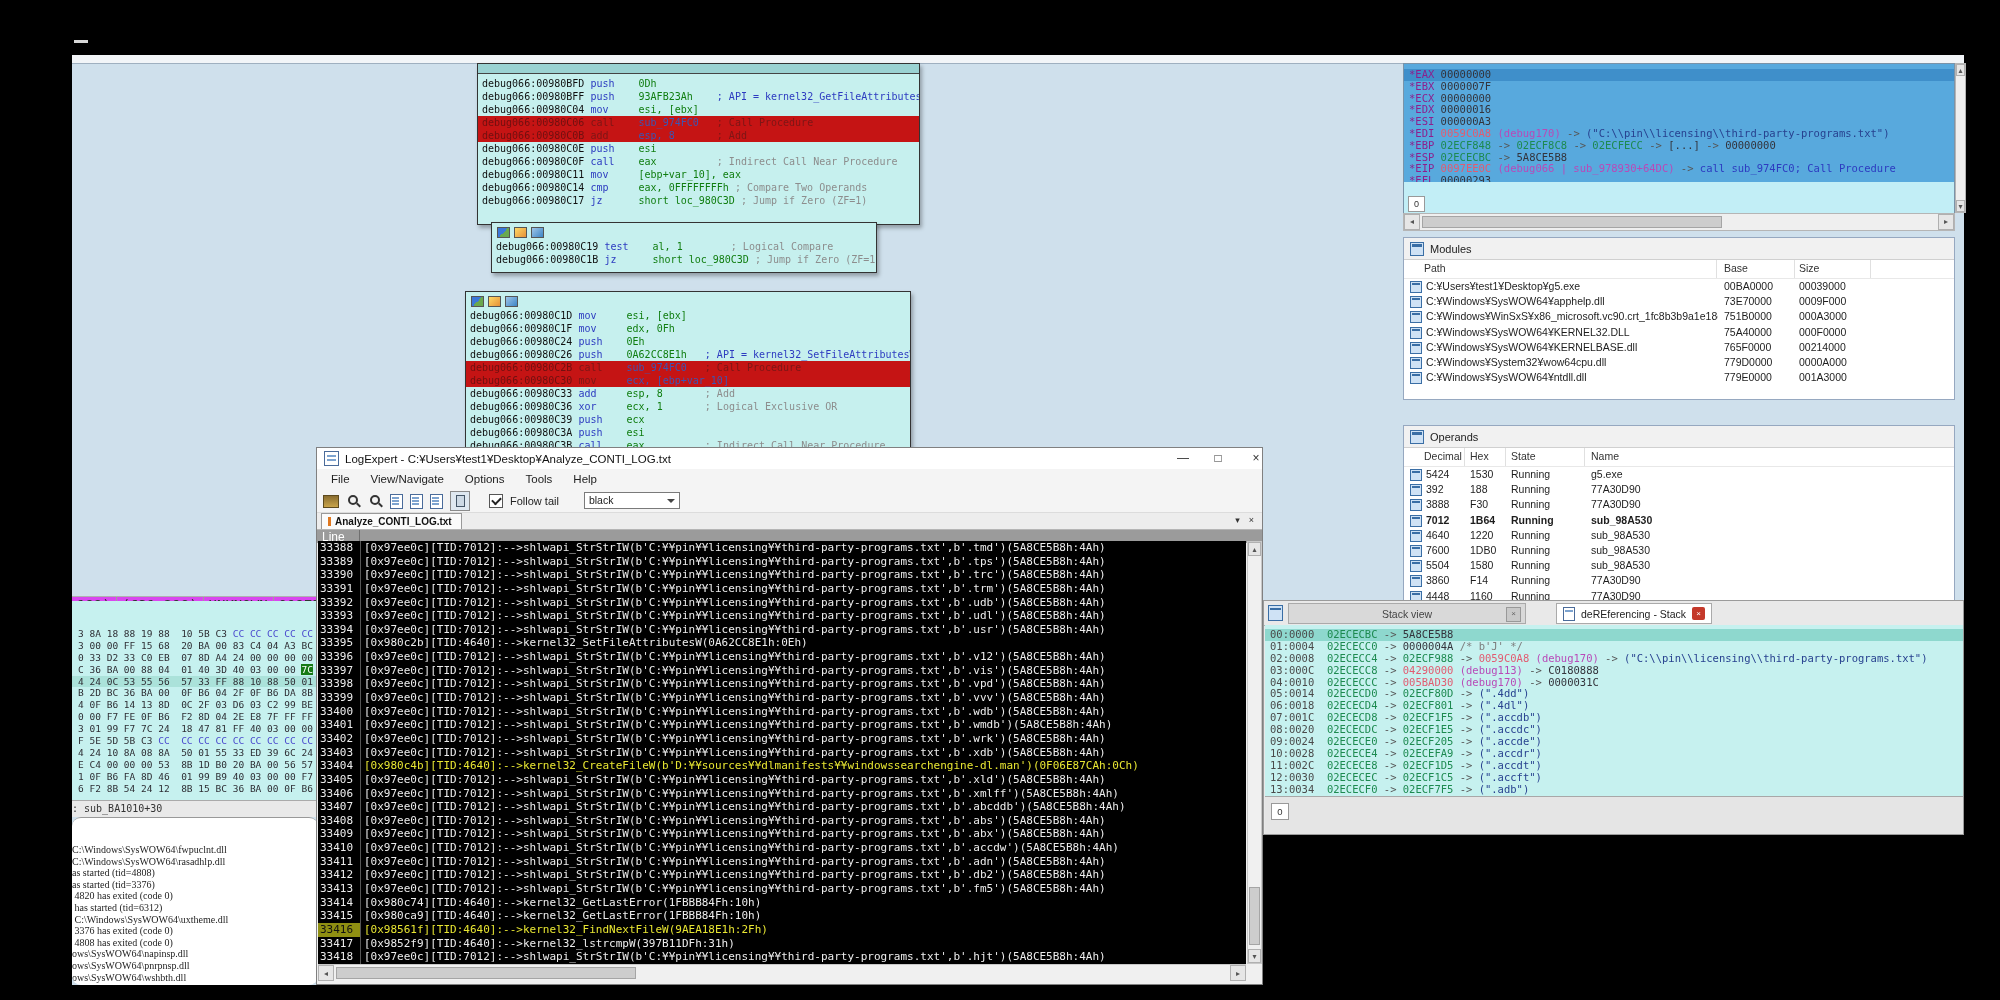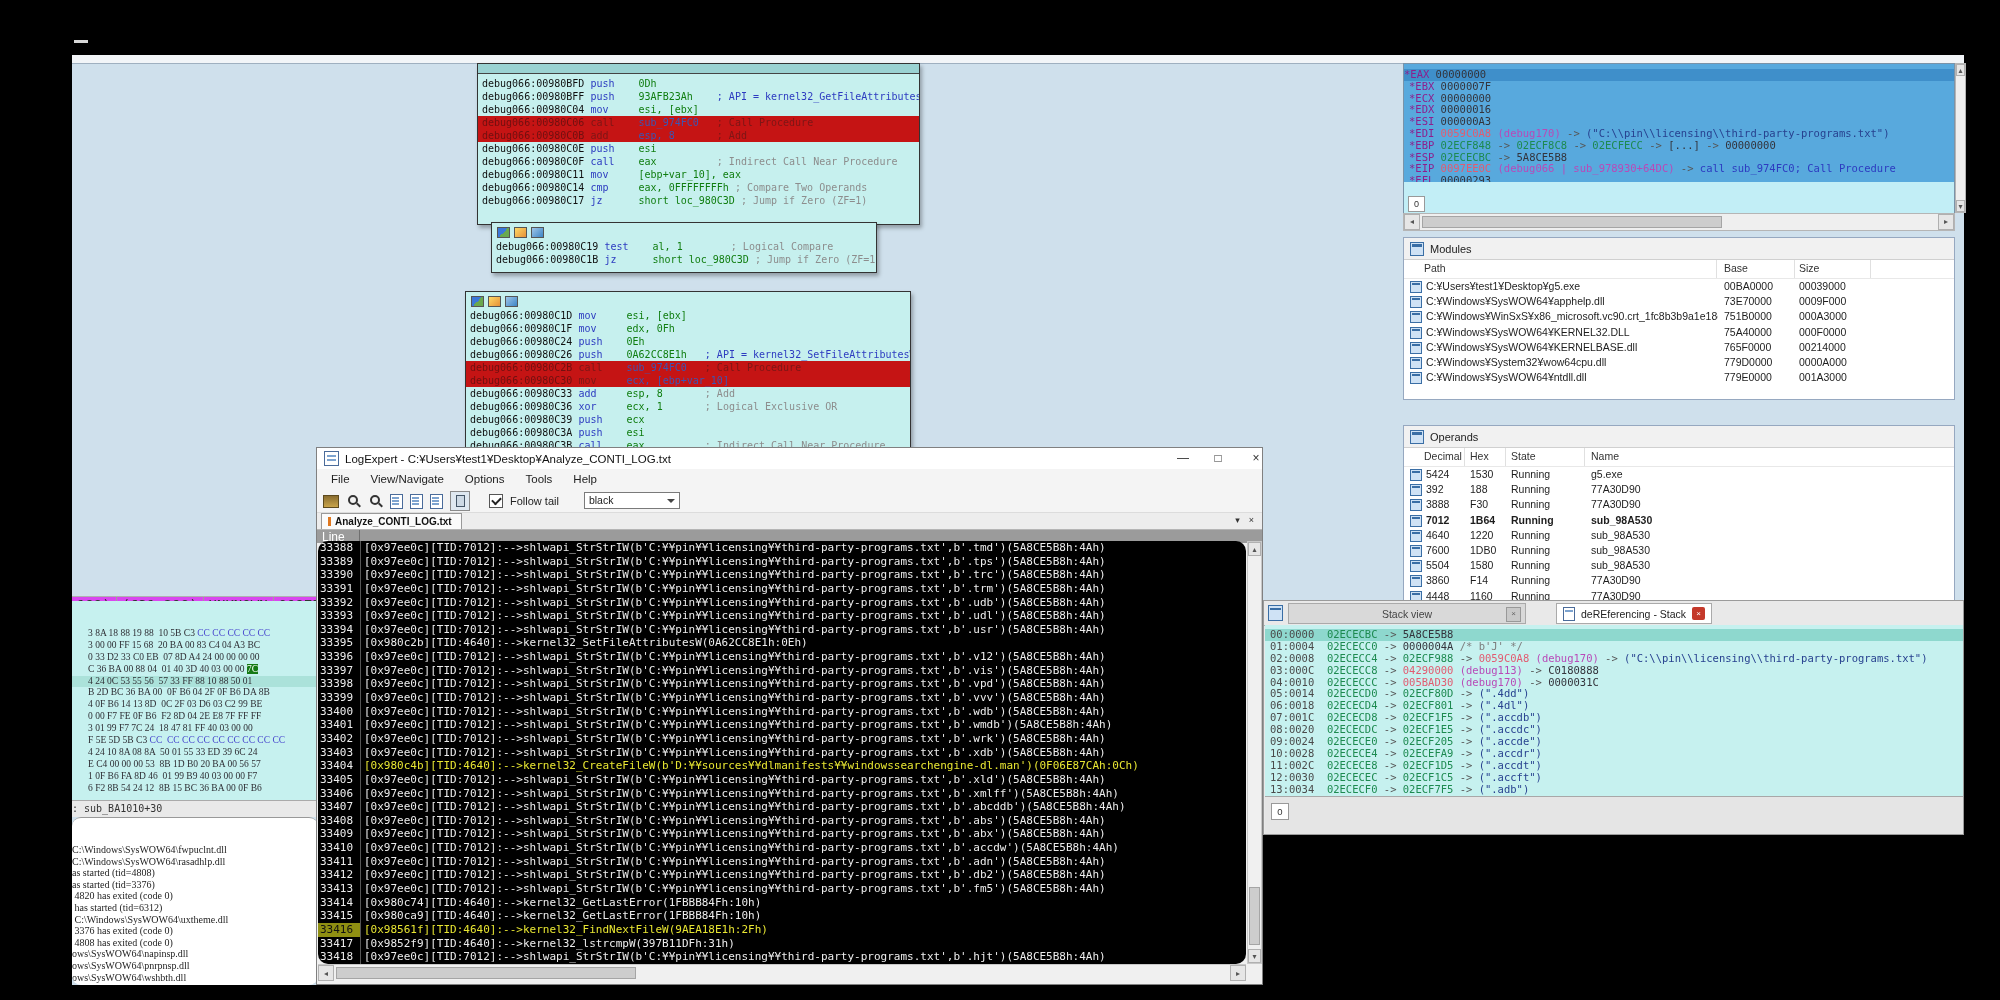--- a/index.html
+++ b/index.html
@@ -34,21 +34,21 @@
   .tk-b{color:#2d3bc0}.tk-n{color:#8d1f8d}.tk-v{color:#33333b}.tk-g{color:#1d8a50}
   .tk-h{color:#e25b70}.tk-s{color:#b84ab8}.tk-q{color:#27418f}.tk-y{color:#555}
   .tk-x{color:#7d7d7d}.tk-i{color:#4a4a4a}
 
   
   #reg-rows{position:absolute;left:1403px;top:63px;width:552px;height:119px;background:#58a9dd;
             font-family:"DejaVu Sans Mono", monospace;font-size:10.5px;line-height:11.8px;
             white-space:pre;overflow:hidden;border:1px solid #7a93a8;border-bottom:none;
             padding:5px 0 0 5px;box-sizing:border-box;}
   .rrow{height:11.8px;}
-  .rrow.sel{background:#3f8fca;margin-left:-5px;}
+  .rrow.sel{background:#3f8fca;margin-left:-5px;padding-left:5px;}
   #reg-below{position:absolute;left:1403px;top:182px;width:552px;height:31px;background:#c2eef6;
              border-left:1px solid #7a93a8;border-right:1px solid #7a93a8;box-sizing:border-box;}
   #reg-zero{position:absolute;left:1408px;top:196px;width:15px;height:14px;background:#fff;
             border:1px solid #999;font-size:9px;text-align:center;line-height:14px;color:#333;}
   .sb{position:absolute;background:#efefef;border:1px solid #b5b5b5;box-sizing:border-box;}
   .sbtn{position:absolute;background:#e6e6e6;border:1px solid #b0b0b0;color:#555;
         font-size:8px;text-align:center;box-sizing:border-box;}
   .sthumb{position:absolute;background:#cdcdcd;border:1px solid #a5a5a5;box-sizing:border-box;}
   #reg-hscroll{left:1403px;top:213px;width:552px;height:18px;}
   #reg-hscroll .sbtn{width:16px;height:16px;line-height:14px;top:0;}
@@ -81,21 +81,21 @@
 
   
   #ida-status{position:absolute;left:72px;top:596px;width:246px;height:17px;background:#d946ef;
               border-top:1px solid #b0b0b0;border-bottom:1px solid #b0b0b0;display:flex;overflow:hidden;
               font-family:"DejaVu Sans Mono", monospace;font-size:14px;color:#333;}
   .stseg{padding:0 5px;border-right:1px solid #9f9f9f;line-height:16px;white-space:pre;}
   #hex-panel{position:absolute;left:72px;top:601px;width:246px;height:199px;background:#c6f1ef;
              overflow:hidden;font-family:"DejaVu Sans Mono", monospace;font-size:9.5px;
              line-height:11.9px;white-space:pre;}
   #hex-rows{position:absolute;top:27px;left:0;right:0;}
-  .hrow{height:11.9px;padding-left:16px;font-family:Liberation Serif, serif;}
+  .hrow{height:11.9px;padding-left:6px;}
   .hrow.hl{background:#abe2da;}
   .hxp,.hxb{color:#2e2e34;}
   .hxb.cc{color:#4a4ace;}
   .hxb.mark{background:#157a15;color:#fff;}
   #hex-status{position:absolute;left:72px;top:800px;width:246px;height:17px;background:#e9e9e9;
               border-top:1px solid #aaa;font-family:"DejaVu Sans Mono", monospace;font-size:10px;
               line-height:16px;color:#333;white-space:pre;overflow:hidden;box-sizing:border-box;}
   #output-panel{position:absolute;left:72px;top:817px;width:246px;height:168px;background:#fff;
               border-top:1px solid #999;overflow:hidden;font-family:Liberation Serif, serif;
               font-size:10px;line-height:11.6px;color:#1c1c1c;white-space:pre;padding-top:26px;box-sizing:border-box;border-radius:9px;}
@@ -165,21 +165,21 @@
   .lx-tabs{position:relative;height:16px;background:#ededed;border-bottom:1px solid #b5b5b5;}
   .lx-tab{position:absolute;left:4px;top:0;height:16px;padding:0 9px 0 6px;background:#fbfbfb;
           border:1px solid #999;border-bottom:none;font-size:10px;font-weight:bold;color:#111;
           display:flex;align-items:center;gap:4px;box-sizing:border-box;}
   .tabmark{width:3px;height:9px;background:#e07820;flex:0 0 auto;}
   .lx-tabctl{position:absolute;right:8px;top:2px;display:flex;gap:9px;font-size:9px;color:#333;}
   .lx-colhdr{position:relative;height:13px;background:#9b9b9b;font-size:12px;color:#fff;}
   .lx-colhdr .h-line{position:absolute;left:5px;top:0;}
   .lx-colhdr .h-text{position:absolute;left:47px;top:0;margin-top:46px;}
   .lx-colhdr .h-sep{position:absolute;left:42px;top:0;bottom:0;width:1px;background:#6f6f6f;}
-  #log-rows{position:absolute;top:93px;left:1px;width:928px;height:423px;background:#000;overflow:hidden;border-radius:10px;}
+  #log-rows{position:absolute;top:93px;left:1px;width:928px;height:423px;background:#000;overflow:hidden;}
   #log-rows::before{content:"";position:absolute;left:42px;top:0;bottom:0;width:1px;background:#555;z-index:5;}
   .lrow{position:relative;height:13.645px;font-family:"DejaVu Sans Mono", monospace;font-size:11px;
         line-height:13.6px;white-space:pre;}
   .lnum{position:absolute;left:2px;color:#ededed;}
   .ltxt{position:absolute;left:46px;color:#ededed;}
   .lrow.yellow .ltxt{color:#e8e632;}
   .lrow.cur .ltxt{color:#e8e632;}
   .lrow.cur .lnum{left:0;width:41px;padding-left:2px;background:#8f8f12;color:#111;}
   #lx-vscroll{position:absolute;left:930px;top:93px;width:15px;height:423px;background:#f0f0f0;border:1px solid #c8c8c8;box-sizing:border-box;}
   #lx-vscroll .sbtn{width:13px;height:14px;line-height:13px;left:0;}

